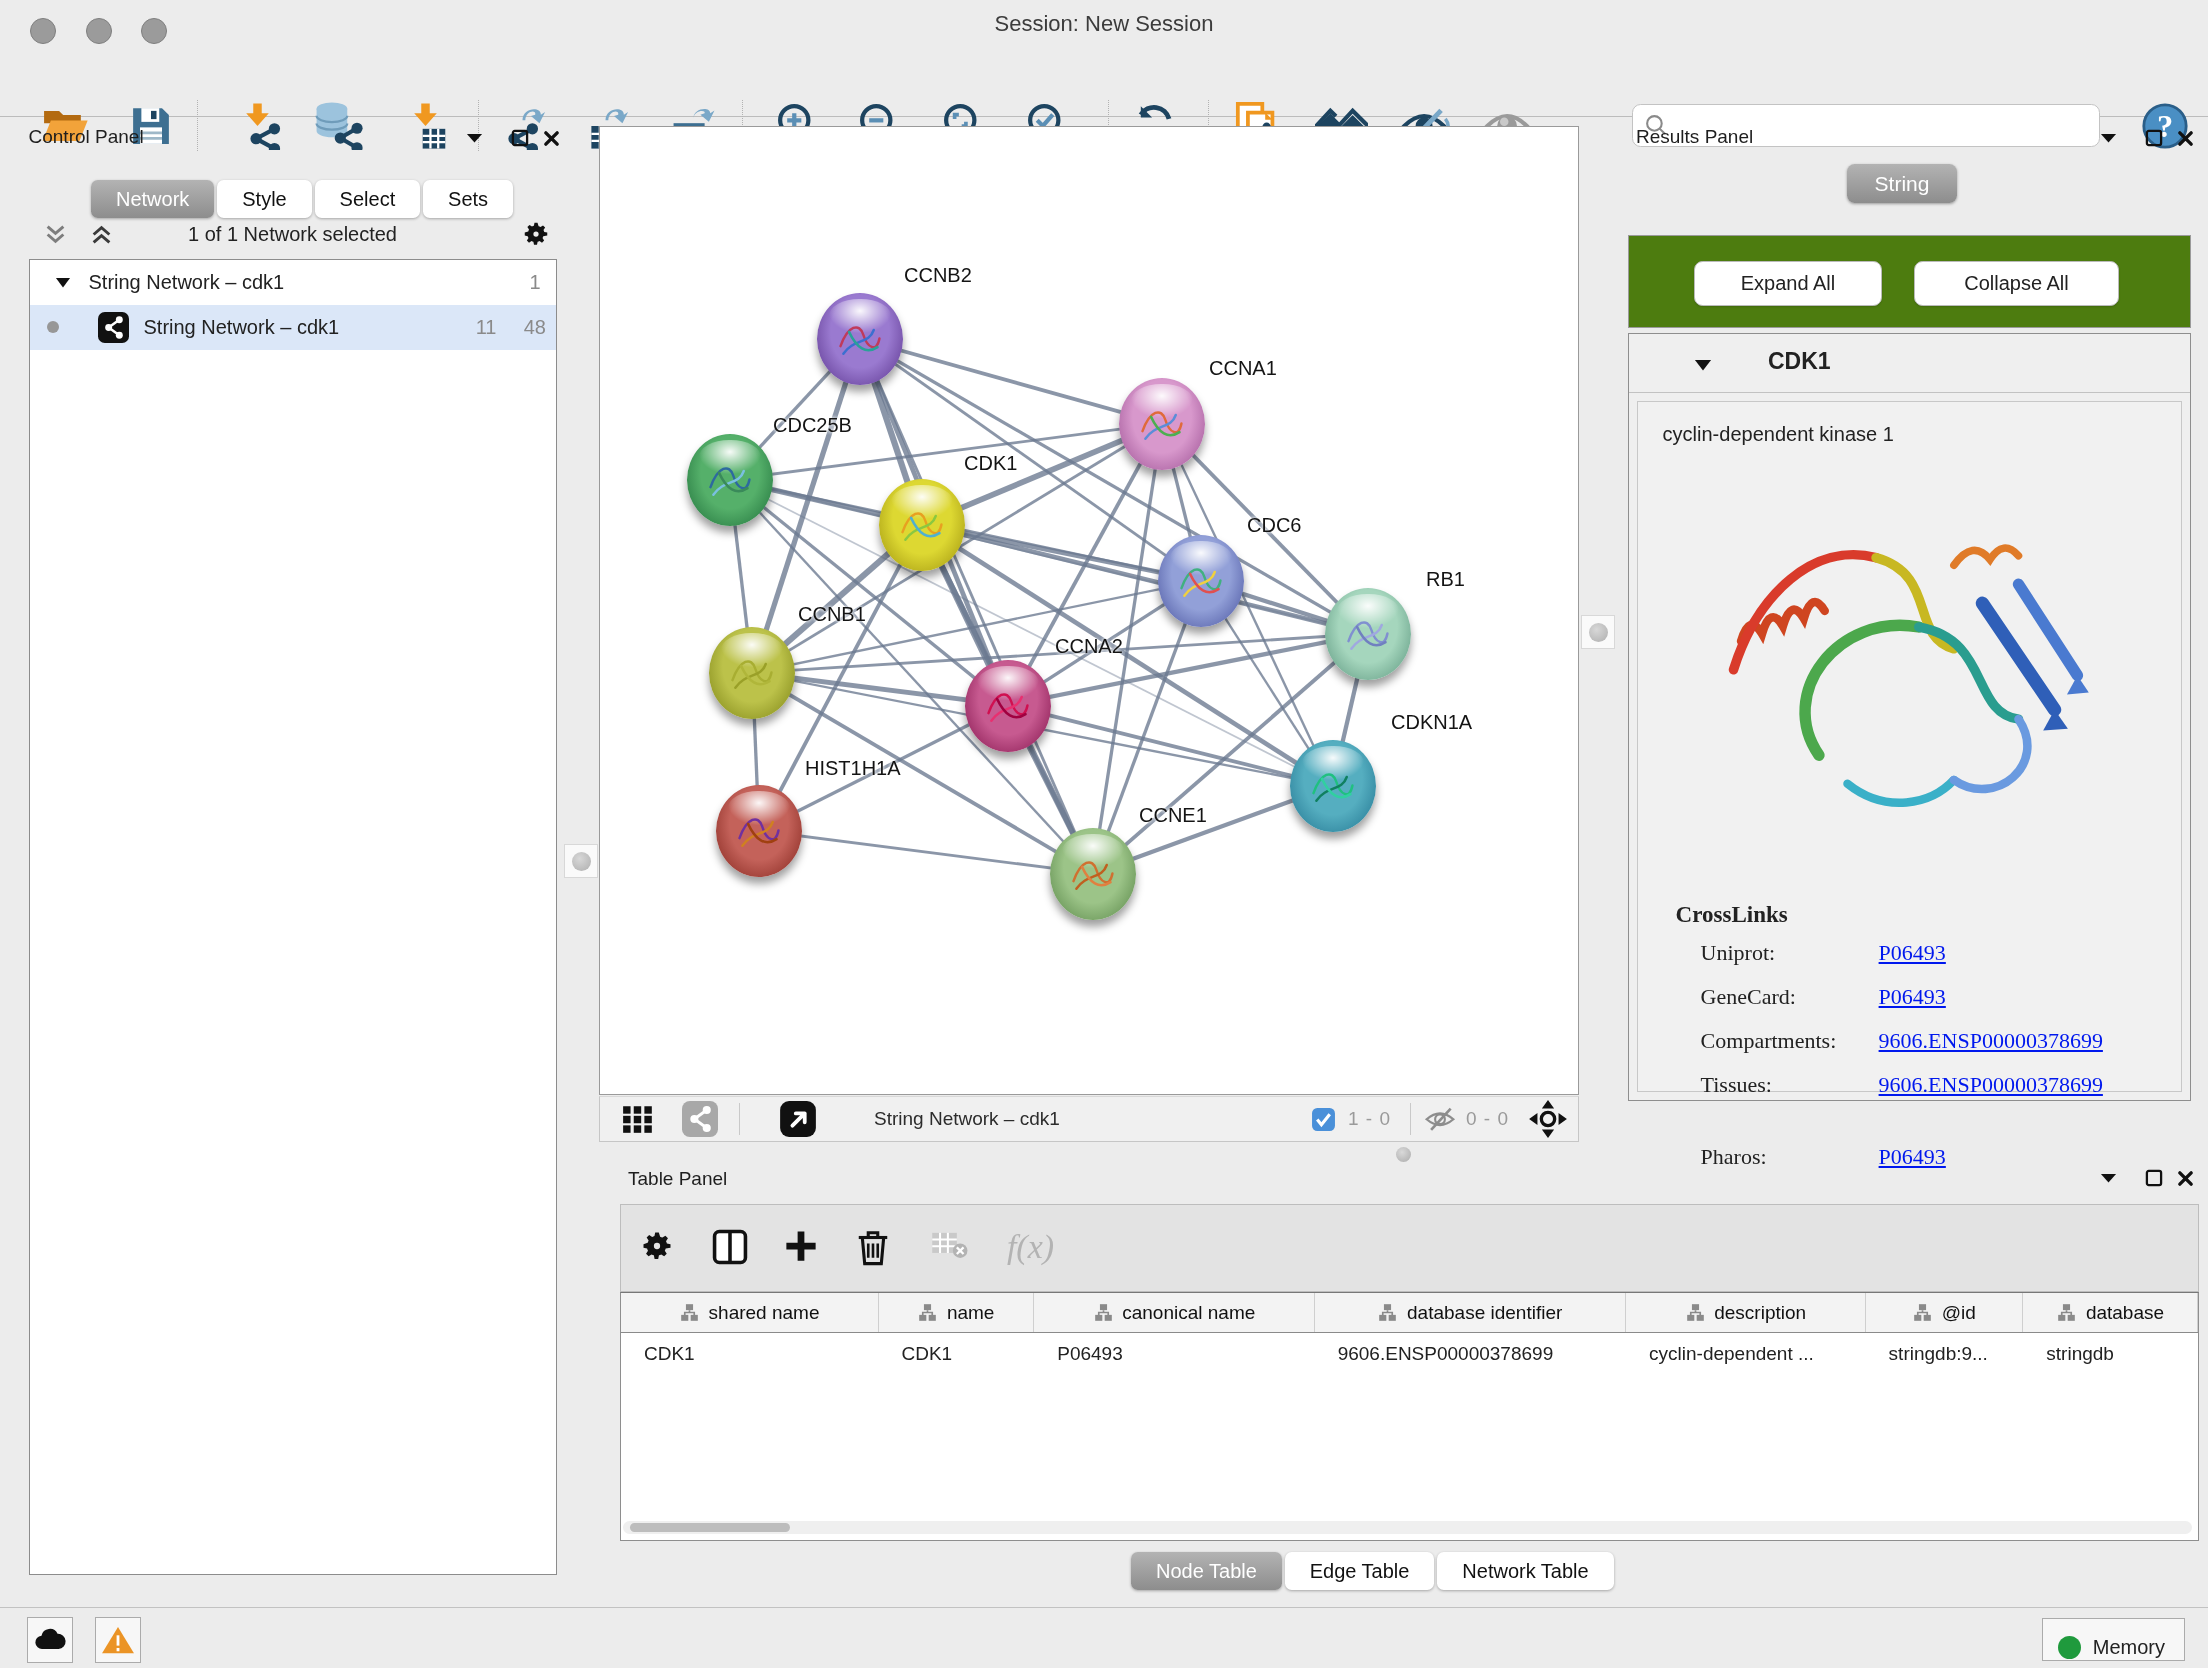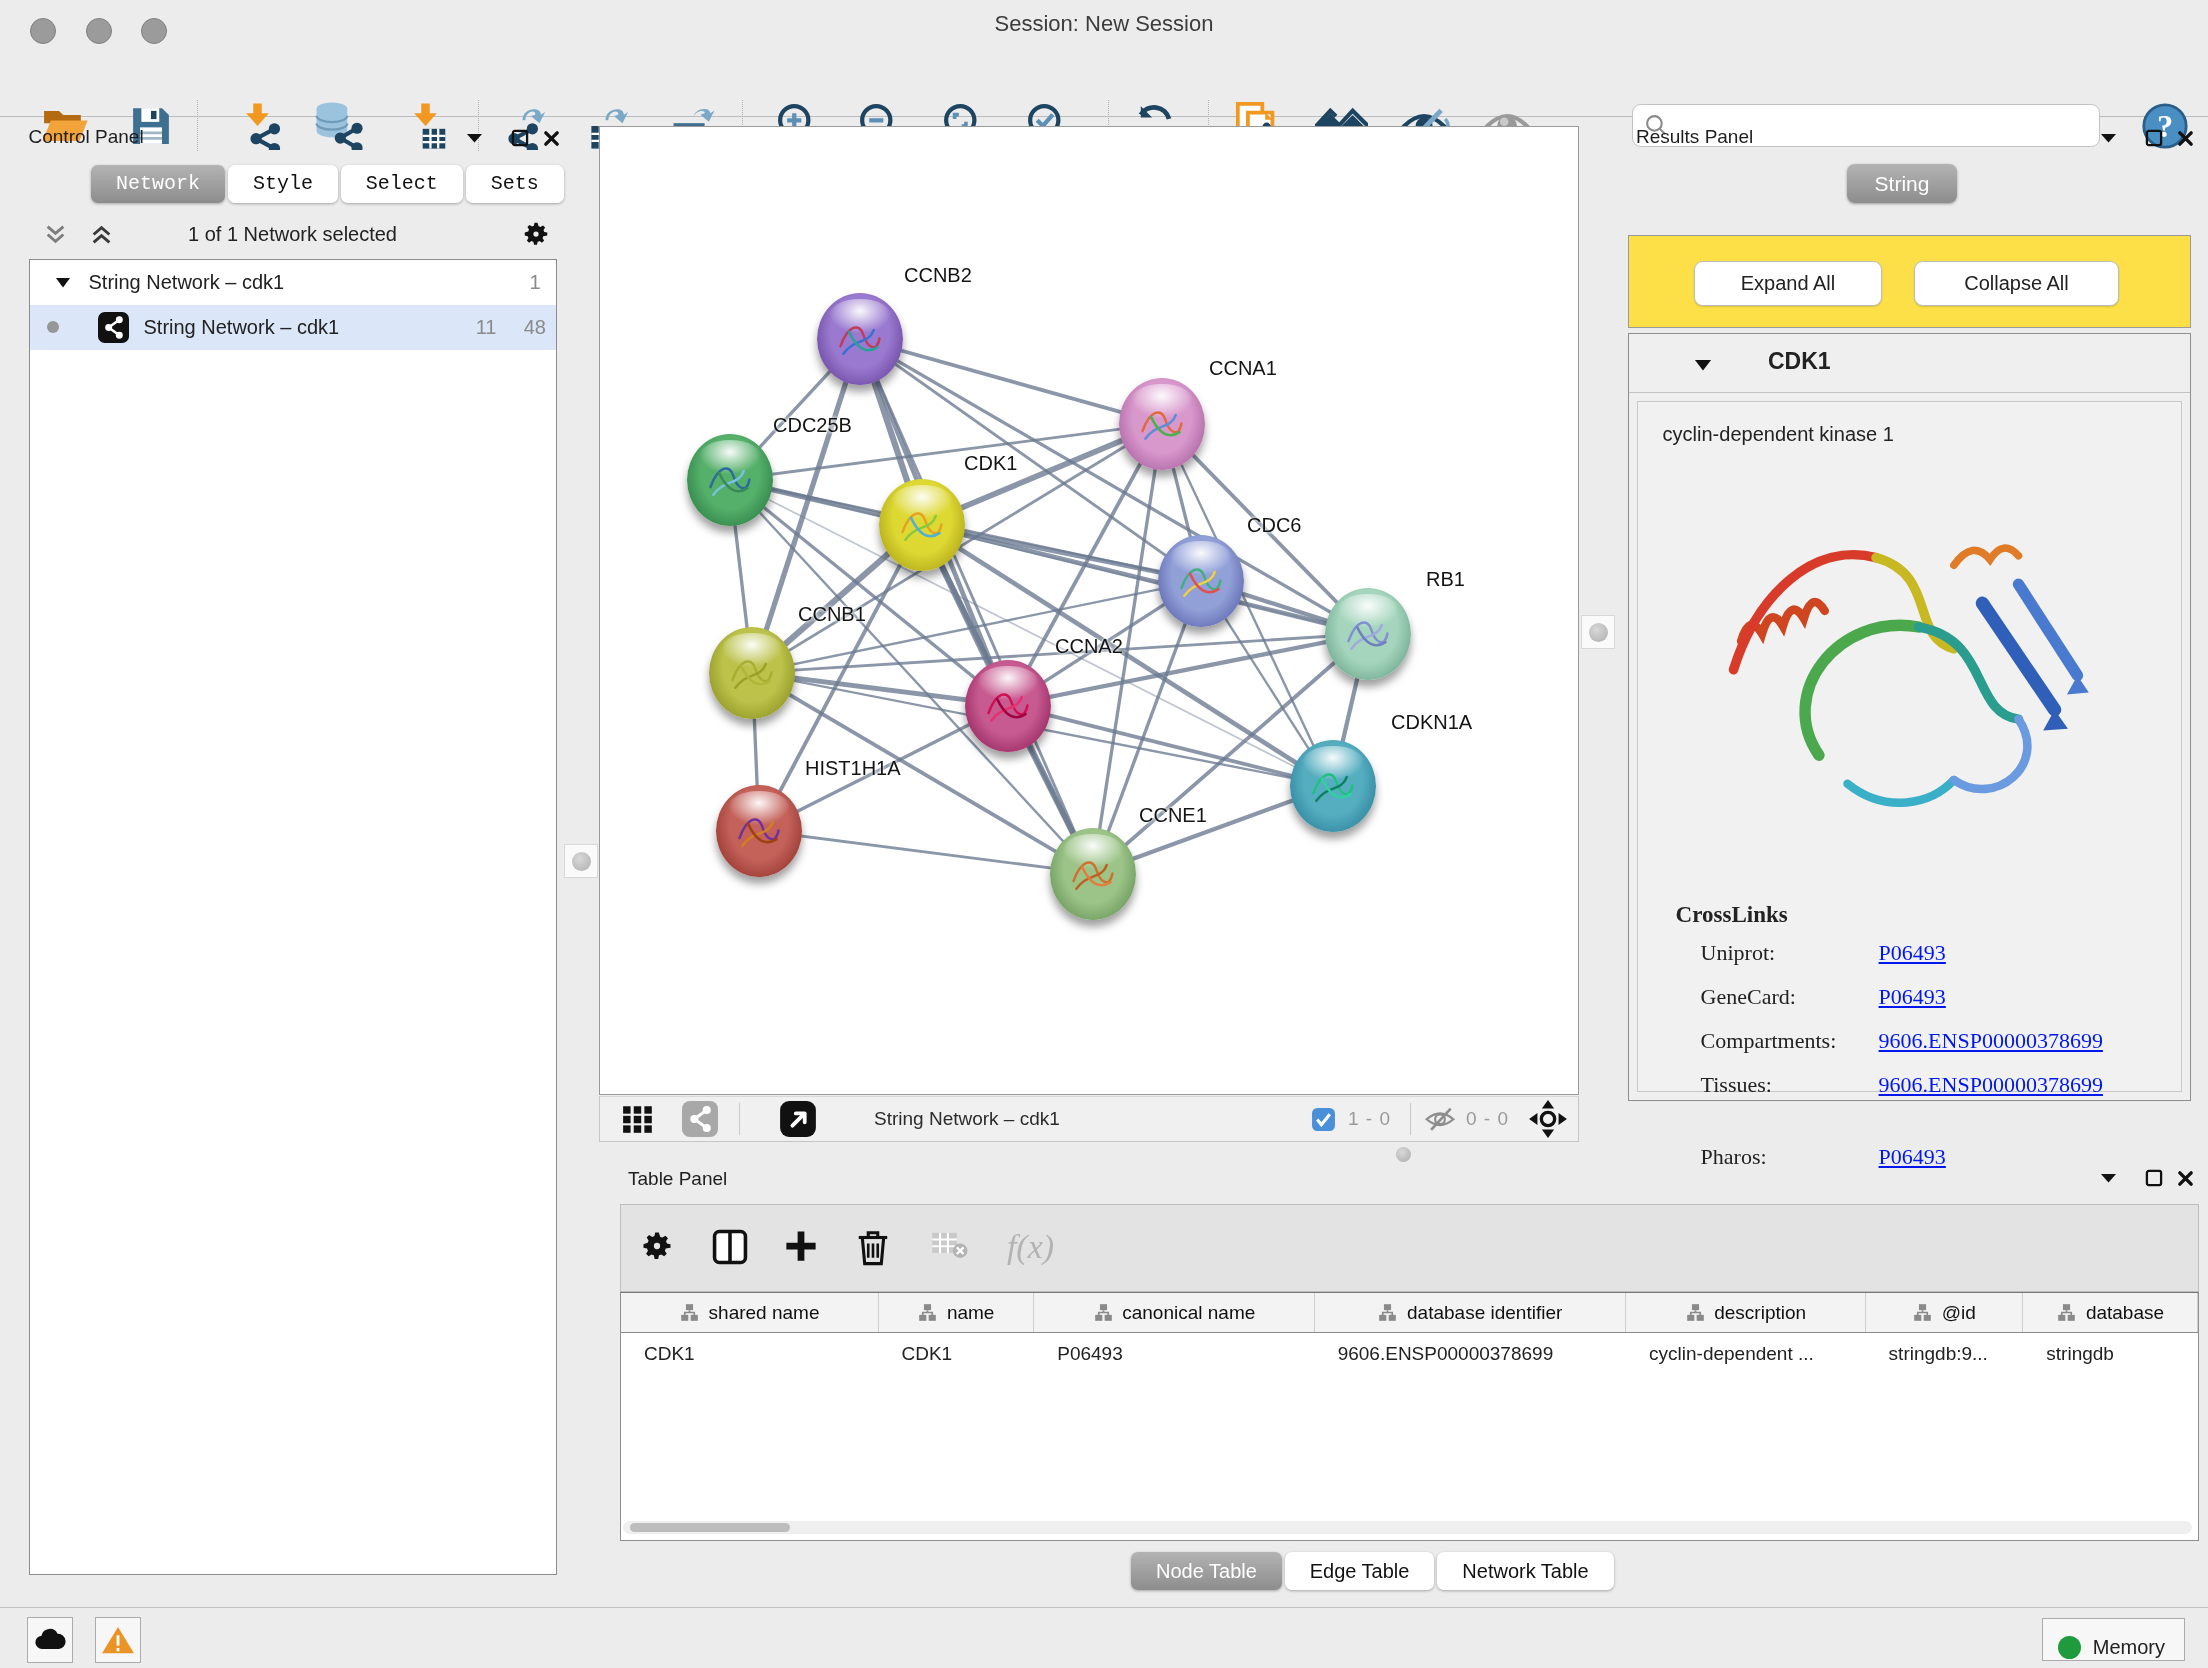--- a/index.html
+++ b/index.html
@@ -62,21 +62,21 @@
   .knobbox { position:absolute; width:34px; height:34px; background:#fafafa; border:1px solid #d8d8d8;
              display:flex; align-items:center; justify-content:center; }
   .knob { width:19px; height:19px; border-radius:50%; background:radial-gradient(circle at 40% 35%, #d8d8d8, #aeaeae); }
   .hknob { position:absolute; width:15px; height:15px; border-radius:50%;
            background:radial-gradient(circle at 40% 35%, #d9d9d9, #ababab); }
 
   
   .rp-tab { position:absolute; left:1847px; top:164px; width:110px; height:39px; border-radius:7.6px;
             background:linear-gradient(#b3b3b3,#8d8d8d); color:#fff; font-size:21px; text-align:center;
             line-height:39px; box-shadow:0 1px 2.9px rgba(0,0,0,.35); }
-  .rp-expand { position:absolute; left:1628px; top:235px; width:563px; height:93px; background:#fde047;
+  .rp-expand { position:absolute; left:1628px; top:235px; width:563px; height:93px; background:#4d7c0f;
                border:1px solid #9a9a9a; }
   .rbtn { position:absolute; top:25px; height:45px; background:#fff; border:1px solid #bbb; border-radius:8.6px;
           font-size:20px; text-align:center; box-shadow:0 1px 1.9px rgba(0,0,0,.15); }
   .rp-main { position:absolute; left:1628px; top:333px; width:563px; height:768px; background:#efefef;
              border:1px solid #8e8e8e; }
   .cdk-head { position:absolute; left:0; top:0; right:0; height:59px; border-bottom:1px solid #c2c2c2; }
   .cdk-body { position:absolute; left:7.6px; top:67px; right:7.6px; bottom:7.6px; background:#f1f1f1;
               border:1px solid #c8c8c8;text-decoration:underline; }
   .serif { font-family:"Liberation Serif", serif; }
   .xl-row { position:absolute; left:0; width:100%; height:44px; font-size:22px; }
@@ -286,21 +286,21 @@
     <svg width="18" height="18" viewBox="0 0 19 19">
       <rect x="2" y="2" width="15" height="15" fill="none" stroke="#111" stroke-width="2.4" rx="2"></rect>
     </svg>
   </div>
 <div class="pbtn" style="left:535px; top:122px;">
     <svg width="17" height="17" viewBox="0 0 18 18">
       <path d="M3 3 L15 15 M15 3 L3 15" stroke="#111" stroke-width="3.6" stroke-linecap="round"></path>
     </svg>
   </div>
 
-<div class="cp-tabs" style="left:91px; top:165px;font-family:Liberation Mono, monospace;" id="cp-tabs">
+<div class="cp-tabs" style="left:91px; top:180px;" id="cp-tabs">
     <div class="tab sel">Network</div>
     <div class="tab">Style</div>
     <div class="tab">Select</div>
     <div class="tab">Sets</div>
   </div>
 
 <div class="cp-status">
   <span style="position:absolute;left:13.3px;top:7.6px">
     <svg width="27" height="27" viewBox="0 0 24 24">
         <path d="M5 5 l7 6 7-6 M5 12 l7 6 7-6" stroke="#7d7d7d" stroke-width="2.6" fill="none"></path>

